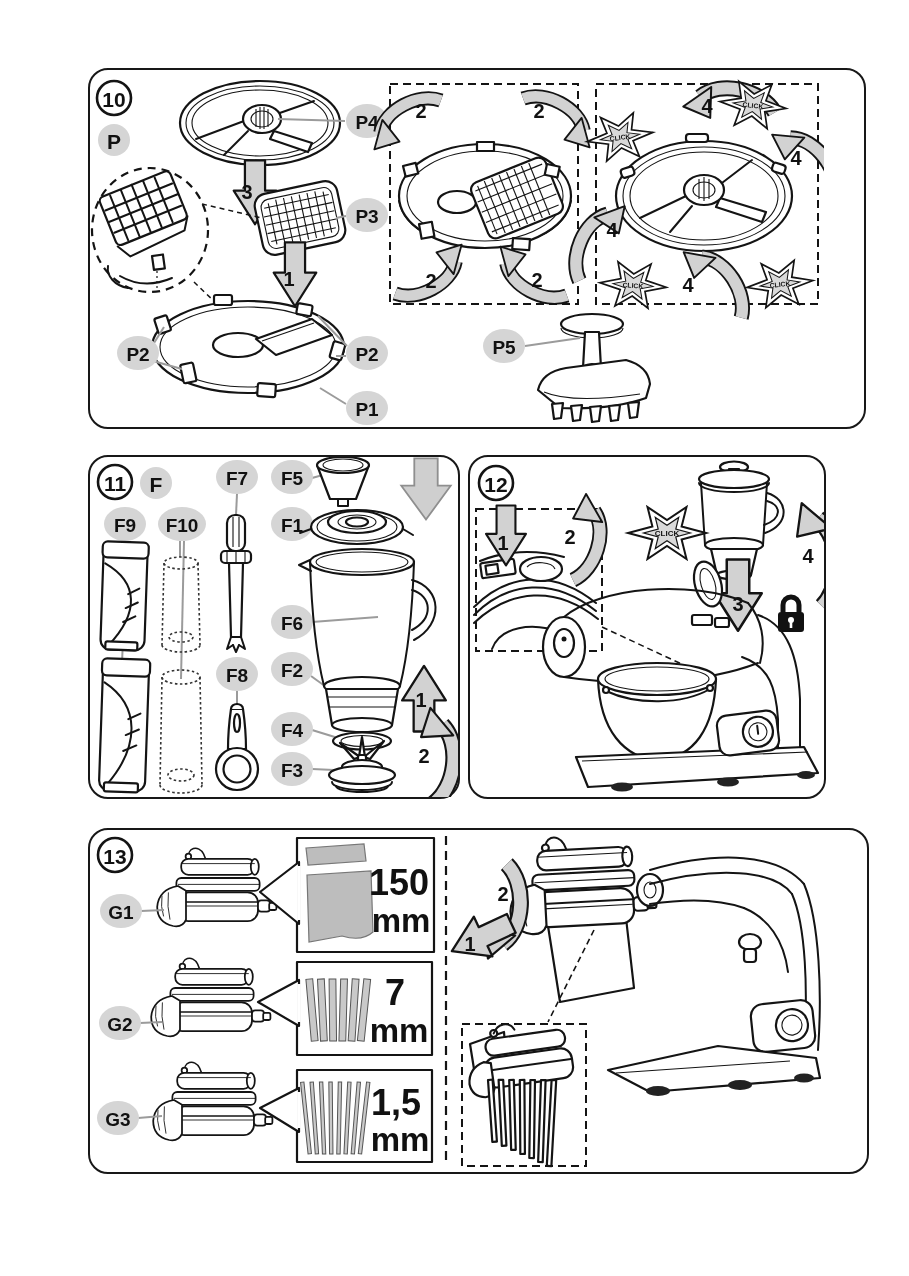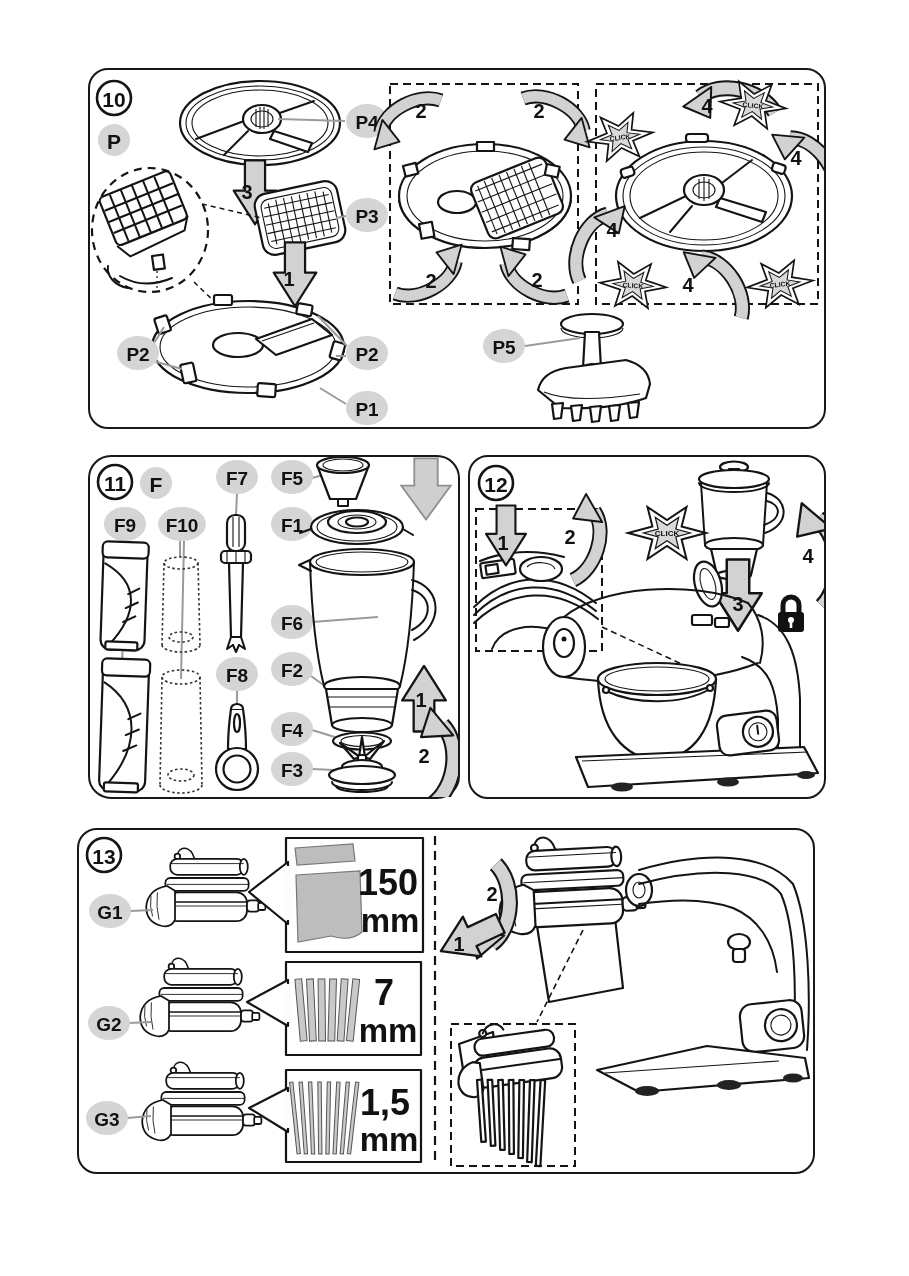--- a/index.html
+++ b/index.html
@@ -26,21 +26,21 @@
   text{font-family:"Liberation Sans",sans-serif;font-weight:bold;fill:#111;
        text-anchor:middle;dominant-baseline:central;user-select:none;}
   .t8{font-size:8px;}.t19{font-size:19px;}.t20{font-size:20px;}.t21{font-size:21px;}
   .t33{font-size:33px;}.t36{font-size:36px;}
 </style>
 </head>
 <body>
 
 <div class="page">
 
-<div class="panel" style="left:88px;top:68px;width:734px;height:357px;">
+<div class="panel" style="left:88px;top:68px;width:734px;height:357px;padding-left:40px;">
 <svg width="734" height="357" viewBox="0 0 734 357">
 
   <g>
     <circle class="circ" cx="24" cy="28" r="17"></circle>
     <text class="t21" x="24" y="29">10</text>
   </g>
   <g>
     <circle class="lbl" cx="24" cy="70" r="16"></circle>
     <text class="t21" x="24" y="71">P</text>
   </g>
@@ -299,21 +299,21 @@
     <polygon class="fw" stroke-width="1.8" points="36,35 47,34 45,49 38,50"></polygon>
   </g>
   <line class="lead" x1="435" y1="276" x2="490" y2="268"></line>
   <g>
     <ellipse class="lbl" cx="414" cy="276" rx="21" ry="17"></ellipse>
     <text class="t19" x="414" y="277">P5</text>
   </g>
 </svg>
 </div>
 
-<div class="panel" style="left:88px;top:455px;width:368px;height:340px;border-radius:23px;">
+<div class="panel" style="left:88px;top:455px;width:368px;height:340px;">
 <svg width="368" height="340" viewBox="0 0 368 340">
   <g>
     <circle class="circ" cx="25" cy="25" r="17"></circle>
     <text class="t21" x="25" y="26">11</text>
   </g>
   <g>
     <circle class="lbl" cx="66" cy="26" r="16"></circle>
     <text class="t21" x="66" y="27">F</text>
   </g>
 
@@ -597,21 +597,21 @@
     <g transform="translate(278,276) rotate(-7)">
       <rect class="fw" x="-30" y="-20" width="60" height="40" rx="10"></rect>
       <circle class="fw" cx="10" cy="0" r="15"></circle>
       <circle class="thin" stroke-width="1.4" cx="10" cy="0" r="9"></circle>
       <line class="ln" x1="10" y1="-6" x2="10" y2="2"></line>
     </g>
   </g>
 </svg>
 </div>
 
-<div class="panel" style="left:77px;top:828px;width:734px;height:342px;">
+<div class="panel" style="left:88px;top:828px;width:734px;height:342px;padding-left:43px;">
 <svg width="734" height="342" viewBox="0 0 734 342">
   <defs>
     <g id="p13r">
       <path class="ln" stroke-width="2.2" d="M-36,-44 C-40,-58 -24,-62 -18,-50 L-14,-40"></path>
       <circle class="fw" stroke-width="1.8" cx="-37" cy="-47" r="3.5"></circle>
       <rect class="fw" x="-46" y="-44" width="92" height="20" rx="9"></rect>
       <ellipse class="fw" stroke-width="1.6" cx="46" cy="-34" rx="5" ry="10"></ellipse>
       <line class="thin" x1="-46" y1="-38" x2="46" y2="-38"></line>
       <rect class="fw" stroke-width="2.2" x="-52" y="-20" width="104" height="16" rx="6"></rect>
       <line class="thin" x1="-50" y1="-12" x2="52" y2="-12"></line>

